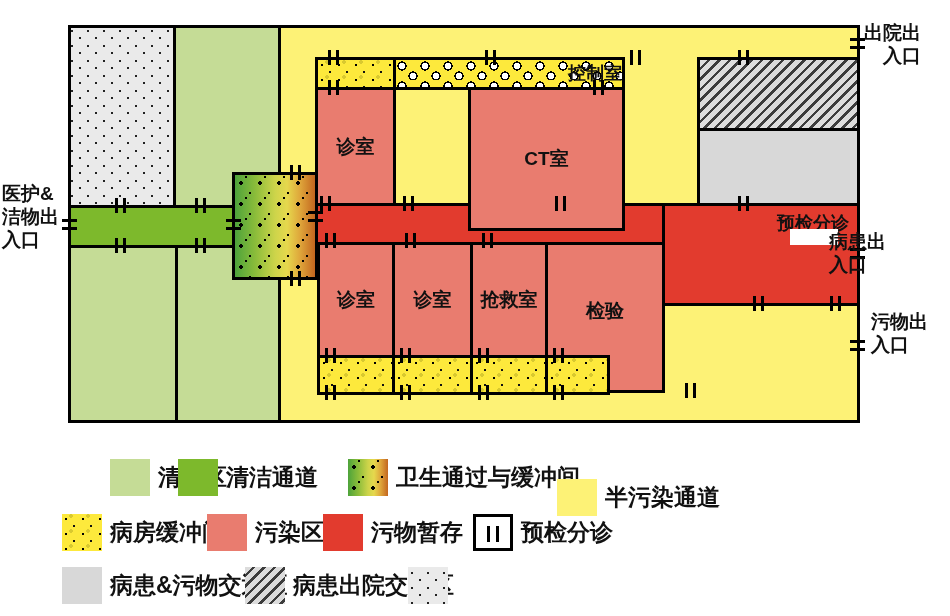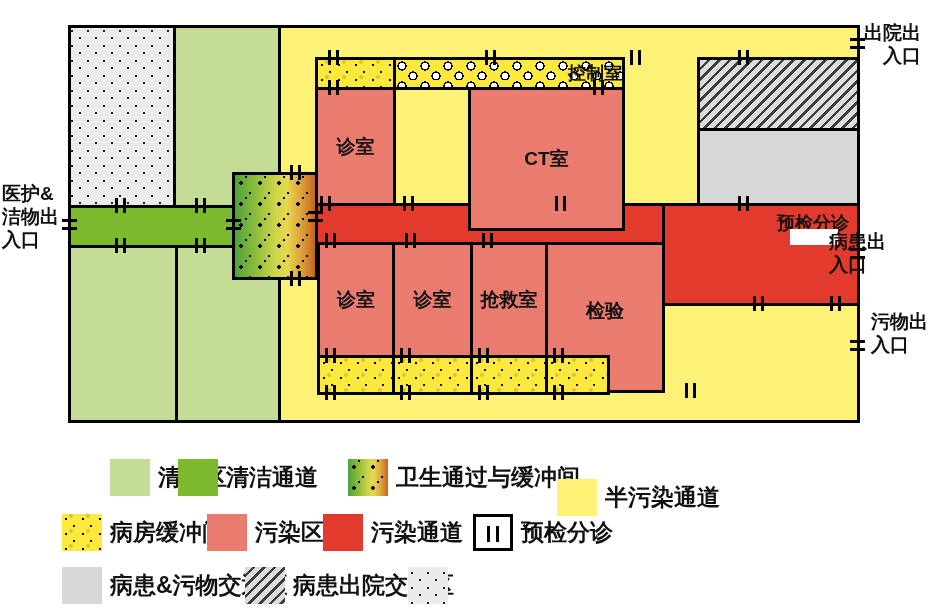--- a/index.html
+++ b/index.html
@@ -172,21 +172,21 @@
   <div class="lg-item" style="left:62px;top:514px;">
     <div class="sw pat-dots"></div>
     <div class="lg-label">病房缓冲间</div>
   </div>
   <div class="lg-item" style="left:207px;top:514px;">
     <div class="sw sw-salmon"></div>
     <div class="lg-label">污染区</div>
   </div>
   <div class="lg-item" style="left:323px;top:514px;">
     <div class="sw sw-red"></div>
-    <div class="lg-label">污染通道</div>
+    <div class="lg-label">污物暂存</div>
   </div>
   <div class="lg-item" style="left:473px;top:514px;">
     <div class="sw sw-door"></div>
     <div class="lg-label">预检分诊</div>
   </div>
 
   <div class="lg-item" style="left:62px;top:567px;">
     <div class="sw sw-grey"></div>
     <div class="lg-label">病患&amp;污物交通区</div>
   </div>

